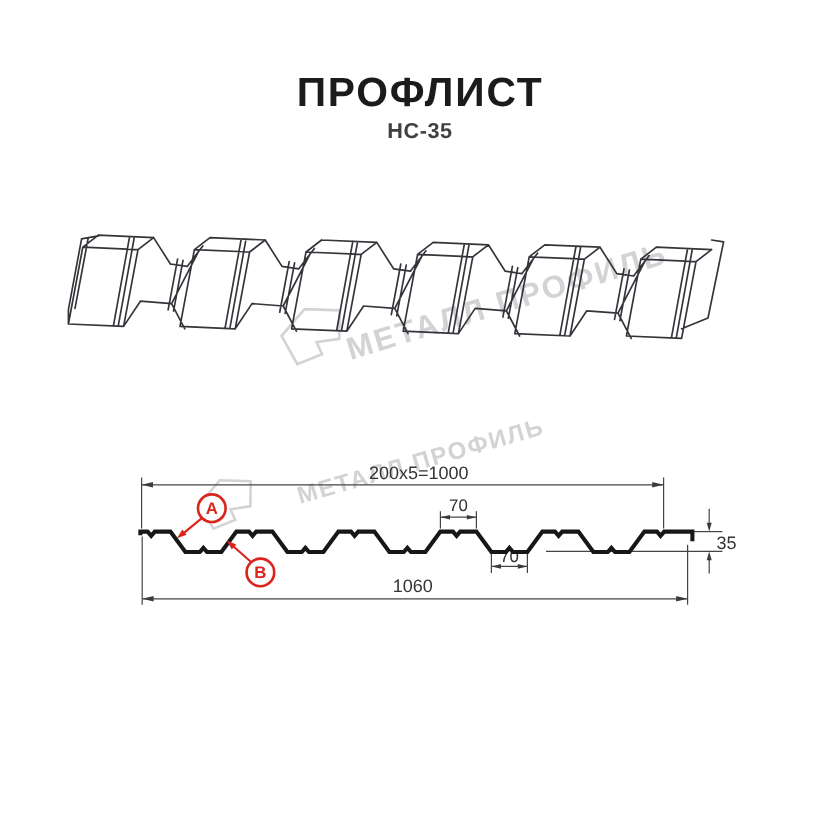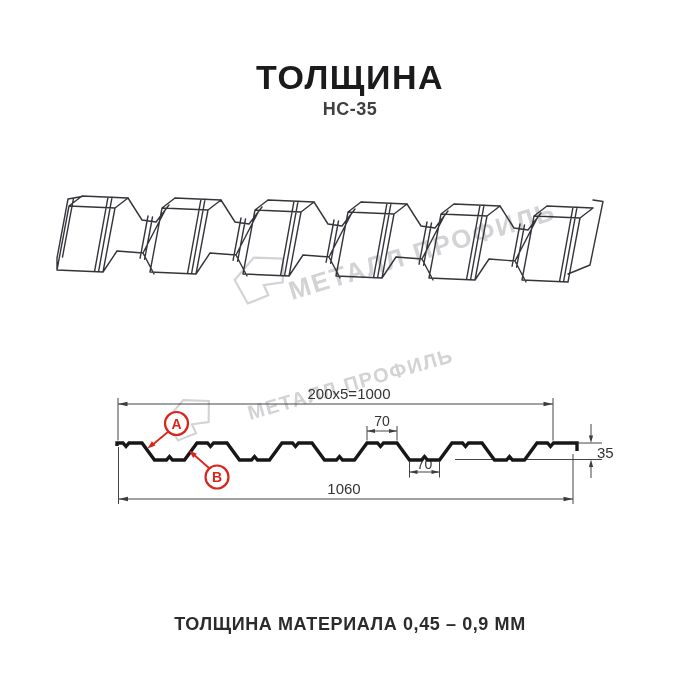--- a/index.html
+++ b/index.html
@@ -16,21 +16,21 @@
   .dimbig{font-size:15px;fill:#333;}
   .wmtxt{font-size:26px;font-weight:700;letter-spacing:2px;fill:#d3d3d6;}
   .wmtxt2{font-size:20px;font-weight:700;letter-spacing:1.5px;fill:#d3d3d6;}
   .redletter{font-size:14px;font-weight:700;fill:#da251d;}
 </style>
 </head>
 <body>
 
 <div id="stage">
 
-  <div class="title">ТОЛЩИНА</div>
+  <div class="title">ПРОФЛИСТ</div>
   <div class="subtitle">НС-35</div>
 
   <svg id="art" width="700" height="700" viewBox="0 0 700 700">
 
     <g>
       <g transform="translate(224,262) rotate(-14)">
         <path d="M6,20 L30,3 L58,11 L52,34 L33,32 L35,43 L13,46 Z" fill="none" stroke="#d3d3d6" stroke-width="2.2"></path>
       </g>
       <g transform="translate(292,300) rotate(-17)">
         <text class="wmtxt" x="0" y="0">МЕТАЛЛ ПРОФИЛЬ</text>
@@ -105,14 +105,13 @@
       </g>
       <g>
         <line x1="209.5" y1="468.5" x2="192.5" y2="453.5" stroke="#da251d" stroke-width="1.8"></line>
         <polygon points="189,450.5 196.85,453.7 193.15,457.9" fill="#da251d"></polygon>
         <circle cx="217" cy="477" r="11.5" fill="#ffffff" stroke="#da251d" stroke-width="2.2"></circle>
         <text class="redletter" x="217" y="482" text-anchor="middle">B</text>
       </g>
     </g>
   </svg>
 
-  <div class="footer">ТОЛЩИНА МАТЕРИАЛА 0,45 – 0,9 ММ</div>
 </div>
 
 </body></html>

